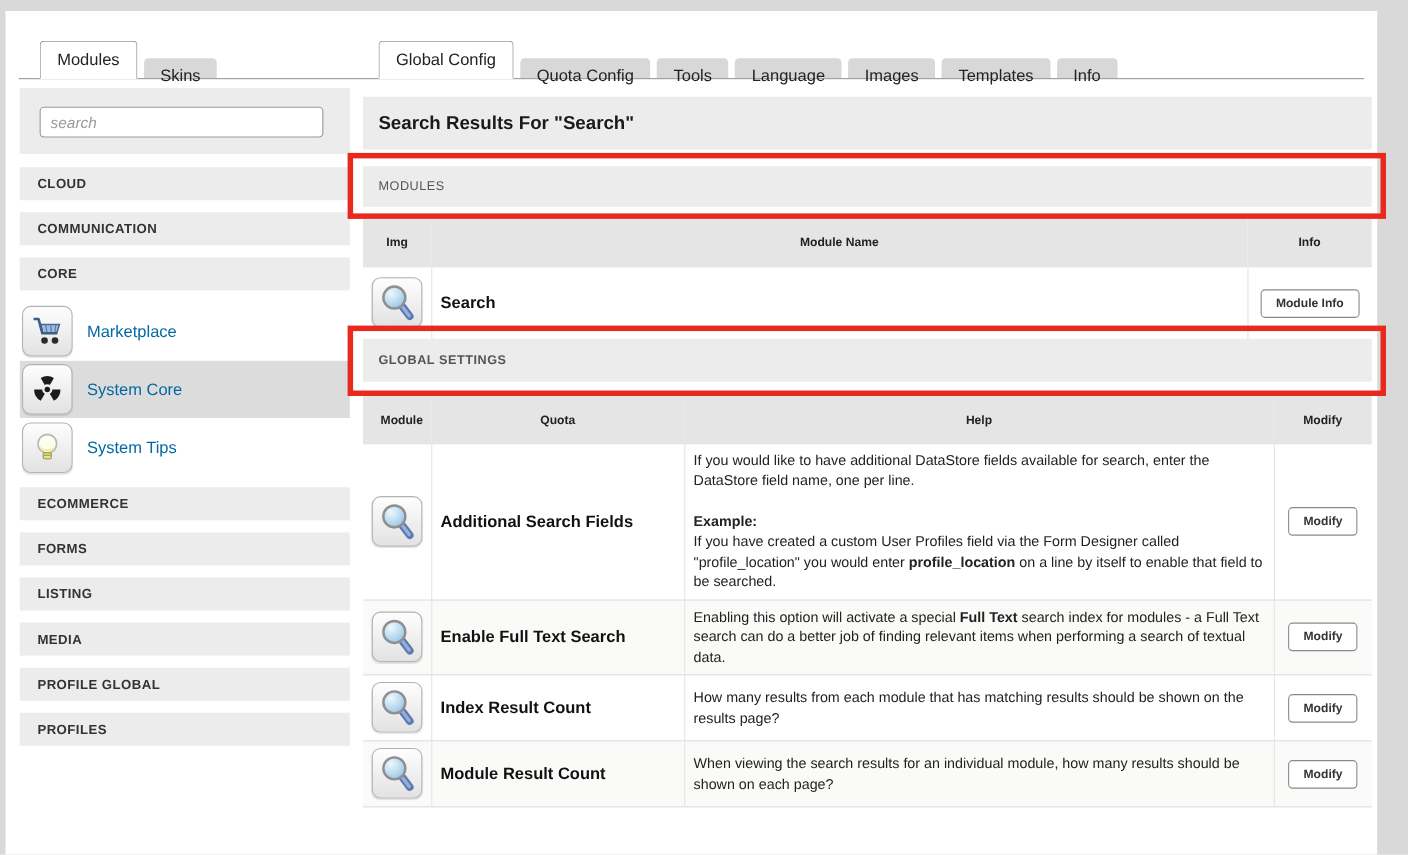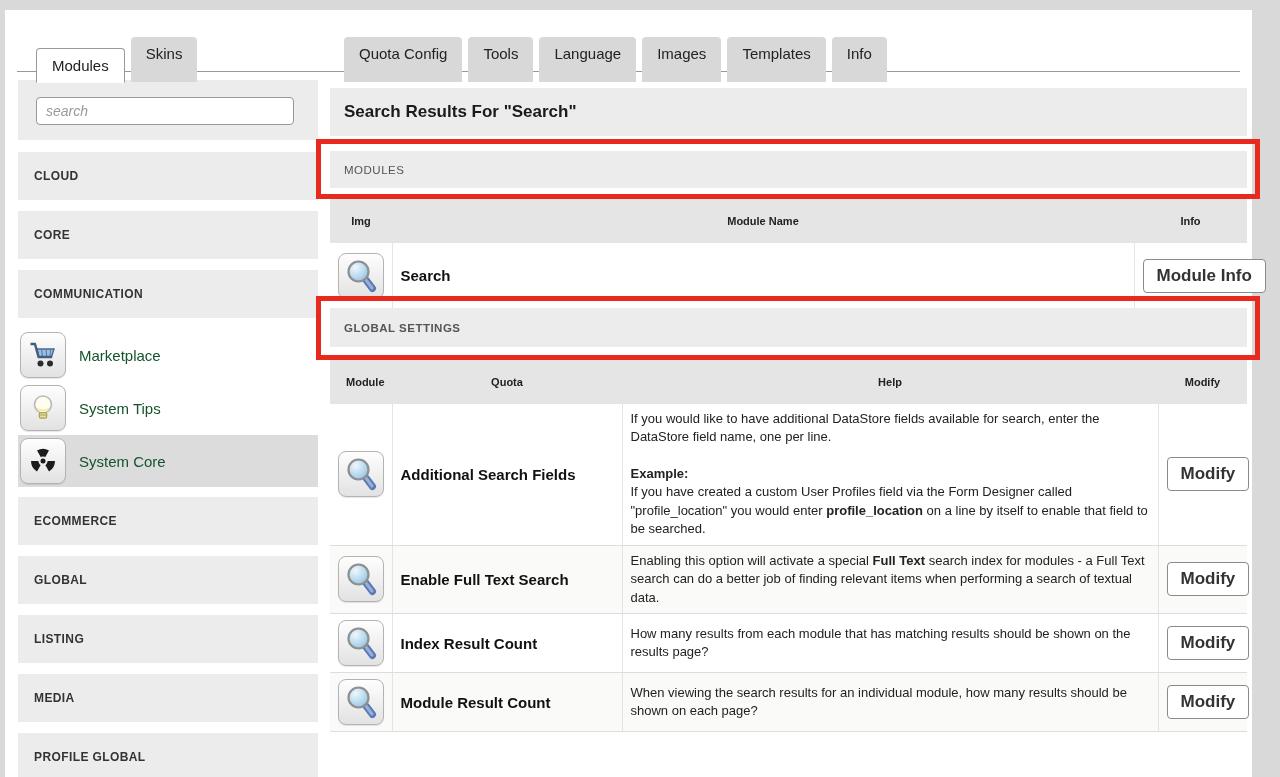--- a/index.html
+++ b/index.html
@@ -10,45 +10,45 @@
     color:#222;
   }
   .panel{position:absolute;left:5px;top:10px;width:1247px;height:767px;background:#ffffff;}
 
   
   .tab-rule{position:absolute;left:12px;right:12px;top:61px;height:1px;background:#999;z-index:1;}
   .tabs{position:absolute;top:27px;display:flex;gap:6px;z-index:2;align-items:flex-end;}
   #side-tabs{left:31px;}
   #main-tabs{left:339px;}
   .tab{
-    height:45px;line-height:34px;padding:0 15px;font-size:15px;color:#222;
+    height:18px;line-height:34px;padding:0 15px;font-size:15px;color:#222;
     background:#d8d8d8;border-radius:4px 4px 0 0;box-sizing:border-box;cursor:default;
     white-space:nowrap;
   }
   .tab.active{
     background:#fff;border:1px solid #999;border-bottom:1px solid #fff;
     height:35px;line-height:33px;margin-bottom:-1px;
   }
 
   
   #side-search-band{position:absolute;left:13px;top:70px;width:300px;height:60px;background:#ececec;}
   #side-search-band input{
     position:absolute;left:18px;top:17px;width:238px;height:26px;
     border:1px solid #999;border-radius:4px;background:#fff;
     font-family:"Liberation Sans",sans-serif;font-style:italic;font-size:14px;color:#444;padding:0 9px;outline:none;
   }
   #side-search-band input::placeholder{color:#9a9a9a;font-style:italic;}
   #side-list{position:absolute;left:13px;top:142px;width:300px;}
   .item-category{
-    height:48px;margin-bottom:11px;background:#ececec;display:flex;align-items:center;
+    height:30px;margin-bottom:11px;background:#ececec;display:flex;align-items:center;
     padding:0 16px;font-weight:bold;font-size:12px;color:#333;letter-spacing:0.4px;box-sizing:border-box;
   }
   .item-module{
     height:52px;margin-bottom:1px;display:flex;align-items:center;padding-left:2px;
-    font-size:15px;color:#14532d;box-sizing:border-box;
+    font-size:15px;color:#0369a1;box-sizing:border-box;
   }
   .item-module.selected{background:#dcdcdc;}
   .item-module + .item-category{margin-top:10px;}
   .item-module .label{margin-left:13px;}
 
   .icon-btn{
     width:46px;height:46px;flex:0 0 46px;border:1px solid #b3b3b3;border-radius:8px;
     background:linear-gradient(#fefefe,#e2e2e2);
     display:flex;align-items:center;justify-content:center;
     box-shadow:0 1px 1px rgba(0,0,0,0.10);box-sizing:border-box;
@@ -85,88 +85,89 @@
   .cell-name{font-weight:bold;font-size:15px;color:#111;padding-left:14px;}
   .cell-label{font-weight:bold;font-size:15px;color:#111;padding-left:10px;}
   .cell-help{font-size:13px;color:#222;line-height:1.42;padding:10px 14px;}
   .cell-help .help-p{margin:0 0 18px 0;}
   .cell-help .help-p:last-child{margin-bottom:0;}
   .cell-btn{text-align:center;}
   tr.alt td{background:#fafaf8;}
 
   .btn{
     display:inline-block;background:#fff;border:1px solid #8a8a8a;border-radius:4px;
-    font-family:"Liberation Sans",sans-serif;font-weight:bold;font-size:17px;color:#333;
+    font-family:"Liberation Sans",sans-serif;font-weight:bold;font-size:11px;color:#333;
     padding:6px 13px;cursor:default;white-space:nowrap;
   }
 </style>
 </head>
 <body>
 
 <div class="panel">
   <div class="tab-rule"></div>
 
   <div id="side-tabs" class="tabs">
       <div class="tab active">Modules</div>
       <div class="tab">Skins</div>
     </div>
   <div id="main-tabs" class="tabs">
+      <div class="tab active">Global Config</div>
       <div class="tab">Quota Config</div>
       <div class="tab">Tools</div>
       <div class="tab">Language</div>
       <div class="tab">Images</div>
       <div class="tab">Templates</div>
       <div class="tab">Info</div>
     </div>
 
   <div id="side-search-band">
     <input type="text" placeholder="search" style="">
   </div>
 
   <div id="side-list">
       <div class="item-category">CLOUD</div>
+      <div class="item-category">COMMUNICATION</div>
       <div class="item-category">CORE</div>
-      <div class="item-category">COMMUNICATION</div>
       <div class="item-module">
         <span class="icon-btn">
           <svg width="38" height="38" viewBox="0 0 38 38">
             <path d="M13 13 L30 13 L27.5 21 L14.8 21 Z" fill="#9dbfdf" stroke="#4a688f" stroke-width="1.4"></path>
             <path d="M17.6 13.4 L18.6 20.6 M22.2 13.4 L22.6 20.6 M26.6 13.4 L26 20.6" stroke="#5b82ad" stroke-width="1.2" fill="none"></path>
             <path d="M6.5 8 L11 8 L14.5 21 L28 21" fill="none" stroke="#3f5d85" stroke-width="2.4" stroke-linejoin="round"></path>
             <circle cx="16.5" cy="27.5" r="3" fill="#2b2b2b"></circle>
             <circle cx="26" cy="27.5" r="3" fill="#2b2b2b"></circle>
           </svg>
         </span>
         <span class="label">Marketplace</span>
-      </div>
-      <div class="item-module">
-        <span class="icon-btn">
-          <svg width="38" height="38" viewBox="0 0 38 38">
-            <circle cx="19" cy="15.5" r="8.5" fill="#fffdee" stroke="#b9b9b9" stroke-width="1.6"></circle>
-            <path d="M11.8 18 A8.5 8.5 0 0 0 26.2 18 Q19 23.5 11.8 18" fill="#f0e67d"></path>
-            <rect x="15.3" y="23.6" width="7.4" height="5.6" rx="1.6" fill="#e6e098" stroke="#a9a35a" stroke-width="1.2"></rect>
-            <line x1="15.6" y1="26" x2="22.4" y2="26" stroke="#a9a35a" stroke-width="1"></line>
-          </svg>
-        </span>
-        <span class="label">System Tips</span>
       </div>
       <div class="item-module selected">
         <span class="icon-btn">
           <svg width="38" height="38" viewBox="0 0 38 38">
             <path d="M19 19 L13 8.6 A12 12 0 0 1 25 8.6 Z" fill="#1c1c1c"></path>
             <path d="M19 19 L31 19 A12 12 0 0 1 25 29.4 Z" fill="#1c1c1c"></path>
             <path d="M19 19 L13 29.4 A12 12 0 0 1 7 19 Z" fill="#1c1c1c"></path>
             <circle cx="19" cy="19" r="4.6" fill="#ededed"></circle>
             <circle cx="19" cy="19" r="2.5" fill="#1c1c1c"></circle>
           </svg>
         </span>
         <span class="label">System Core</span>
       </div>
+      <div class="item-module">
+        <span class="icon-btn">
+          <svg width="38" height="38" viewBox="0 0 38 38">
+            <circle cx="19" cy="15.5" r="8.5" fill="#fffdee" stroke="#b9b9b9" stroke-width="1.6"></circle>
+            <path d="M11.8 18 A8.5 8.5 0 0 0 26.2 18 Q19 23.5 11.8 18" fill="#f0e67d"></path>
+            <rect x="15.3" y="23.6" width="7.4" height="5.6" rx="1.6" fill="#e6e098" stroke="#a9a35a" stroke-width="1.2"></rect>
+            <line x1="15.6" y1="26" x2="22.4" y2="26" stroke="#a9a35a" stroke-width="1"></line>
+          </svg>
+        </span>
+        <span class="label">System Tips</span>
+      </div>
       <div class="item-category">ECOMMERCE</div>
-      <div class="item-category">GLOBAL</div>
+      <div class="item-category">FORMS</div>
       <div class="item-category">LISTING</div>
       <div class="item-category">MEDIA</div>
       <div class="item-category">PROFILE GLOBAL</div>
       <div class="item-category">PROFILES</div>
     </div>
 
   <div id="page-heading" class="band">Search Results For "Search"</div>
 
   <div id="modules-band" class="band">MODULES</div>
 

